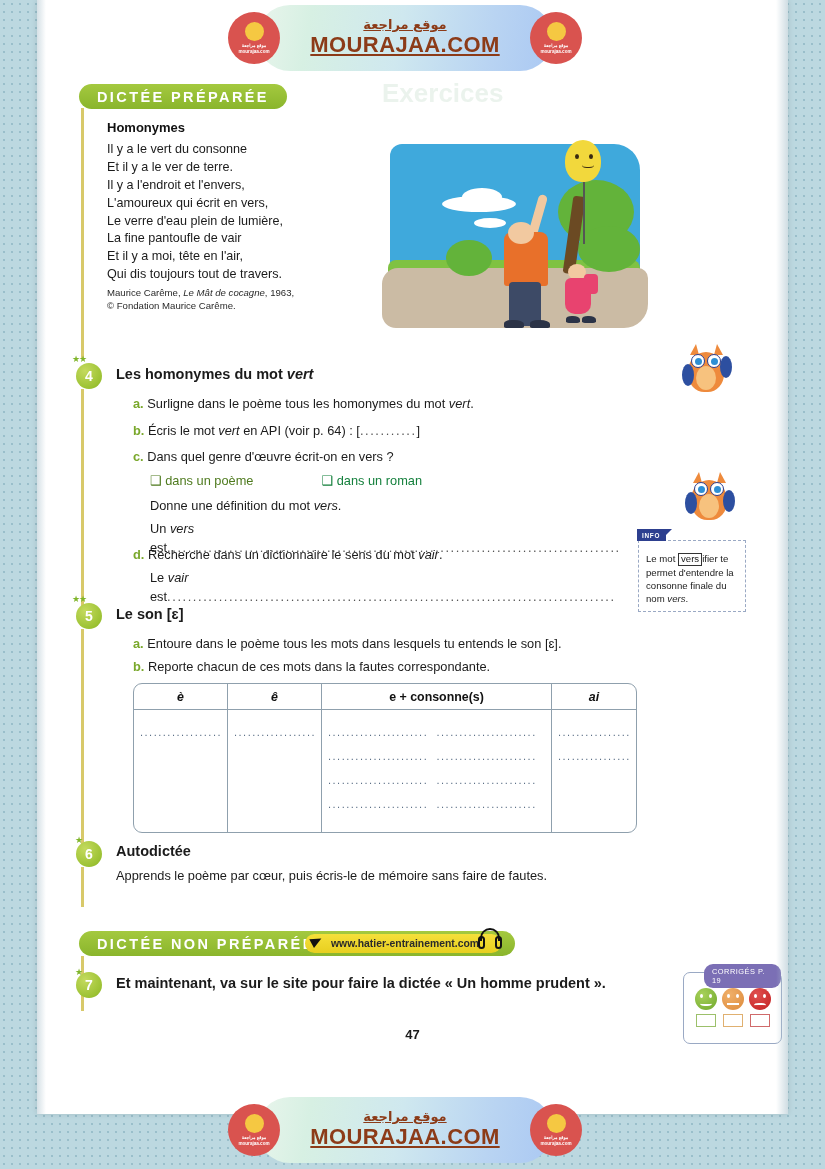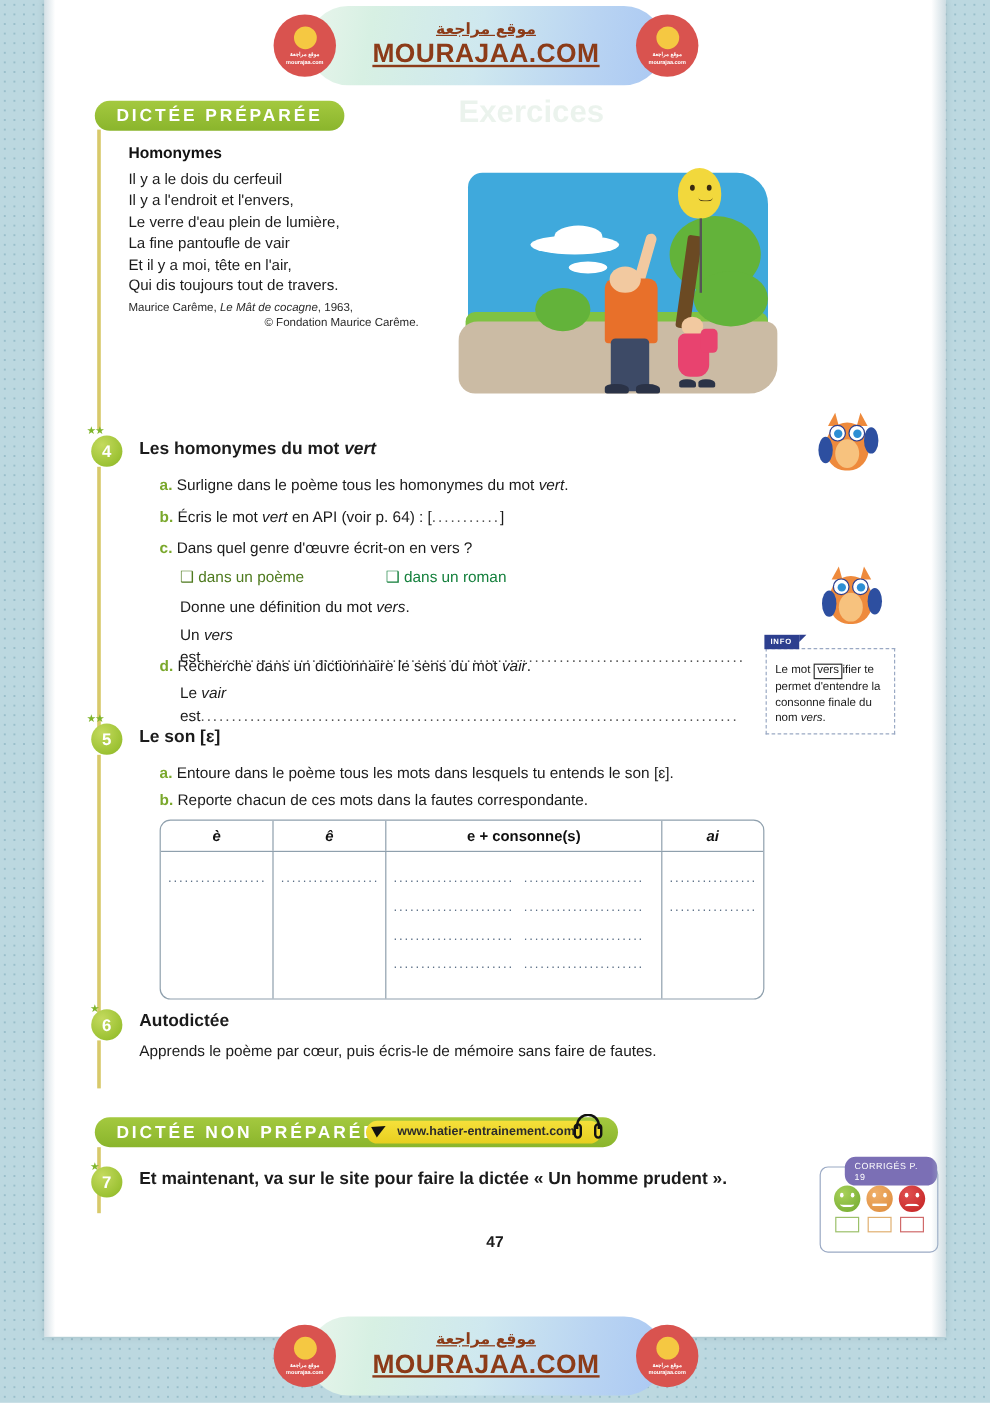--- a/index.html
+++ b/index.html
@@ -162,21 +162,21 @@
   }
   .body-line em { font-style: italic; }
 
   .dots { letter-spacing: 1.6px; color: #555; }
 
   
   .poem-title { font-size: 13px; font-weight: 700; color: #111; margin-bottom: 6px; }
   .poem-line { font-size: 12.6px; color: #1b1b1b; line-height: 1.42; }
   .poem-credit { font-size: 9.6px; color: #2a2a2a; line-height: 1.35; margin-top: 3px; }
   .poem-credit em { }
-  .poem-credit .right { display:block; text-align: right; padding-right: 8px;}
+  .poem-credit .right { display:block; text-align: left; padding-right: 8px;}
 
   
   .illus {
     position: absolute;
     left: 345px; top: 140px;
     width: 266px; height: 190px;
     overflow: hidden;
   }
   .illus-sky {
     position: absolute; left: 8px; top: 4px;
@@ -436,22 +436,24 @@
 
   <div class="ghost" style="left:345px; top:78px; font-size:26px;">Exercices</div>
 
   <div style="position:absolute; left:42px; top:84px;">
     <div class="banner">DICTÉE PRÉPARÉE</div>
   </div>
   <div class="green-bar" style="left:44px; top:108px; height:250px;"></div>
 
   <div style="position:absolute; left:70px; top:120px; width:250px;">
     <div class="poem-title">Homonymes</div>
-    <div class="poem-line">Il y a le dois du cerfeuil</div>
+    <div class="poem-line">Il y a le vert du consonne</div>
+    <div class="poem-line">Et il y a le ver de terre.</div>
     <div class="poem-line">Il y a l'endroit et l'envers,</div>
+    <div class="poem-line">L'amoureux qui écrit en vers,</div>
     <div class="poem-line">Le verre d'eau plein de lumière,</div>
     <div class="poem-line">La fine pantoufle de vair</div>
     <div class="poem-line">Et il y a moi, tête en l'air,</div>
     <div class="poem-line">Qui dis toujours tout de travers.</div>
     <div class="poem-credit">
       <span>Maurice Carême,</span>
       <em>Le Mât de cocagne</em><span>, 1963,</span>
       <span class="right">© Fondation Maurice Carême.</span>
     </div>
   </div>

